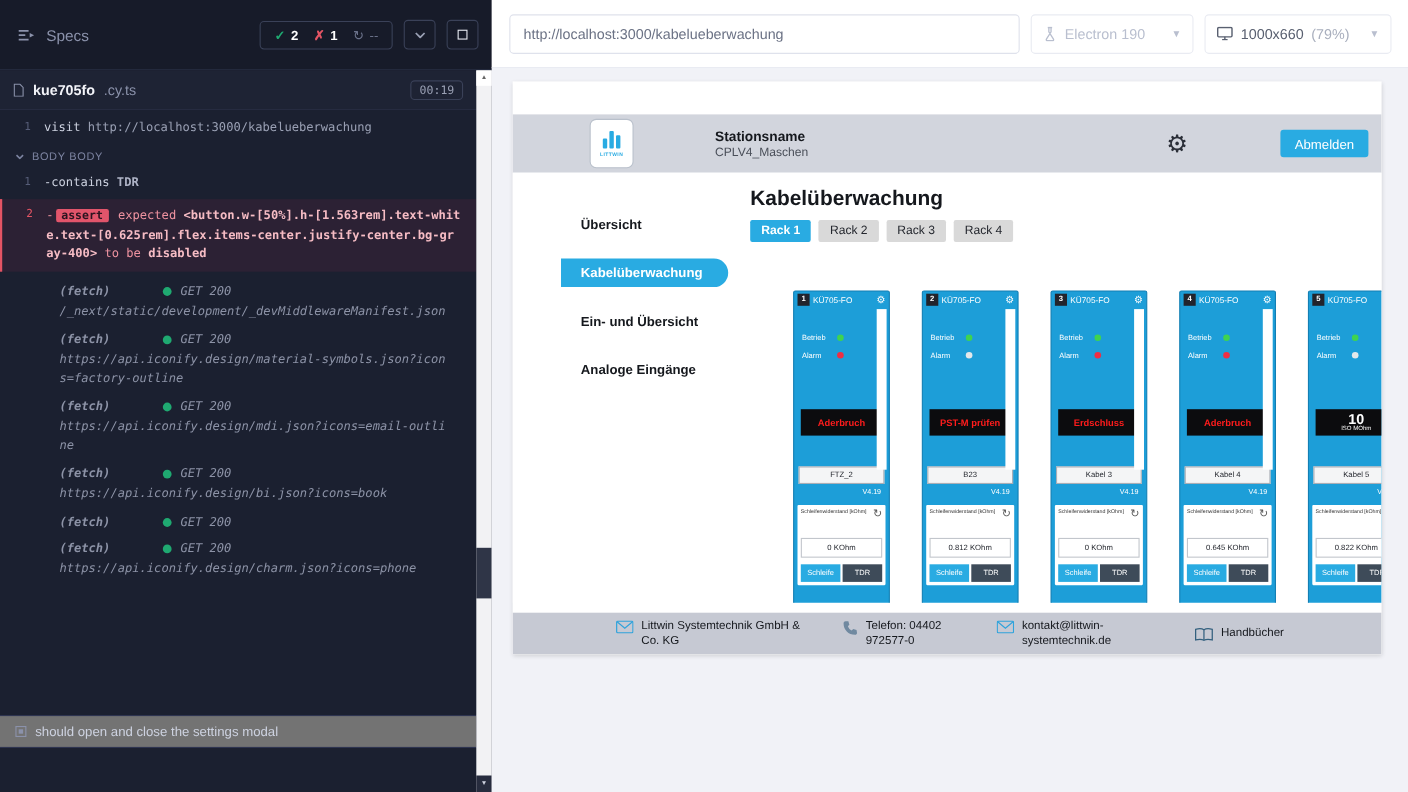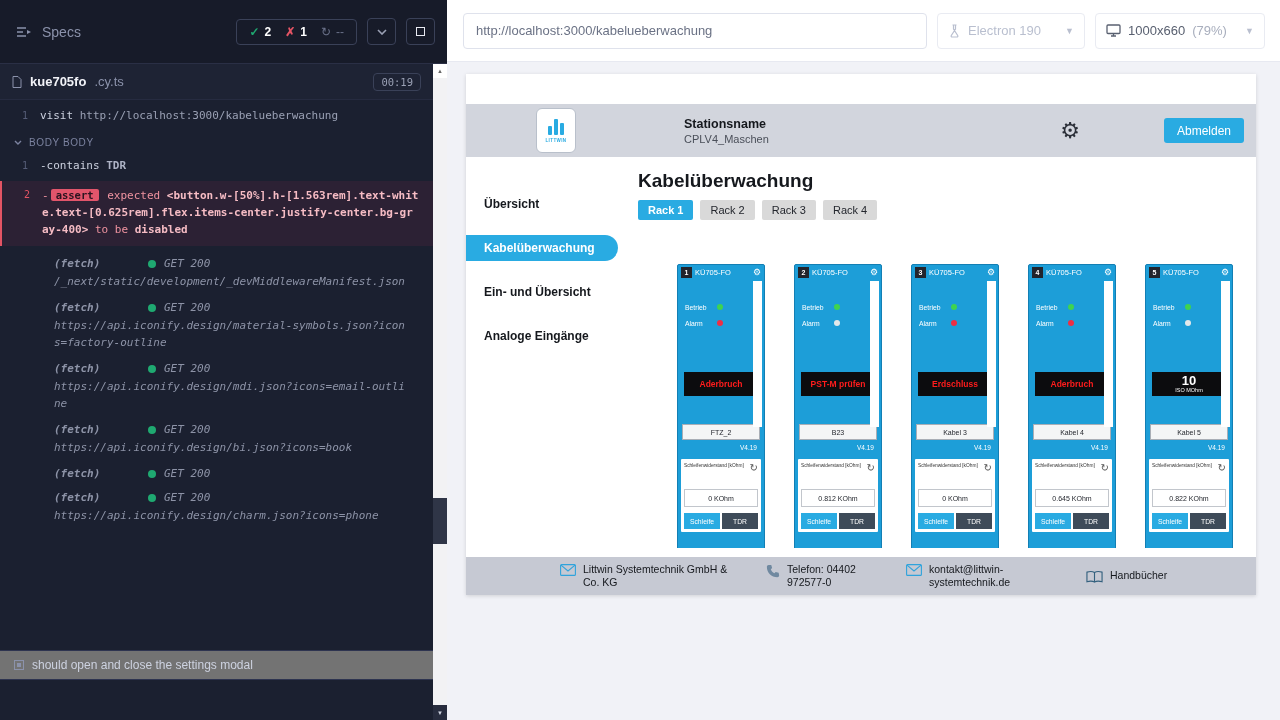--- a/index.html
+++ b/index.html
@@ -71,28 +71,28 @@
   .canvas { flex:1; position:relative; background:#f1f2f7; }
   .aut { position:absolute; left:19px; top:12px; width:790px; height:521px; background:#fff; box-shadow:0 1px 4px rgba(0,0,0,.14); overflow:hidden; }
 
   
   .app-header { position:absolute; top:30px; left:0; right:0; height:53px; background:#d2d5dd; display:flex; align-items:center; }
   .logo { margin-left:70px; width:40px; height:45px; background:#fff; border:1px solid #b9c0cb; border-radius:6px; display:flex; flex-direction:column; align-items:center; justify-content:center; gap:3px; flex-shrink:0; }
   .logo-bars { display:flex; align-items:flex-end; gap:2px; height:16px; }
   .logo-bars i { width:4px; background:#29abe2; display:block; border-radius:1px; }
   .logo-bars i:nth-child(1){height:9px;} .logo-bars i:nth-child(2){height:16px;} .logo-bars i:nth-child(3){height:12px;}
   .logo-text { font-size:4.5px; color:#29abe2; font-weight:bold; letter-spacing:.4px; }
-  .station { margin-left:108px; }
+  .station { margin-left:74px; }
   .station-label { font-size:12.5px; font-weight:bold; color:#15181d; }
   .station-name { font-size:11px; color:#4a4f59; margin-top:2px; }
   .hdr-gear { position:absolute; right:176px; font-size:22px; color:#2b2f38; line-height:1; cursor:pointer; }
   .logout-btn { position:absolute; right:12px; width:80px; height:25px; background:#29abe2; color:#fff; border:none; border-radius:3px; font-size:12px; cursor:pointer; font-family:"Liberation Sans",sans-serif; }
 
   .app-body { position:absolute; top:83px; left:0; right:0; bottom:47px; display:flex; overflow:hidden; background:#fff; }
-  .app-sidebar { width:152px; flex-shrink:0; padding-top:34px; }
+  .app-sidebar { width:152px; flex-shrink:0; padding-top:34px;margin-left:44px; }
   .side-item { height:26px; line-height:26px; padding-left:18px; margin-bottom:18px; font-size:12px; font-weight:600; color:#15181d; cursor:pointer; white-space:nowrap; }
   .side-item.active { background:#29abe2; color:#fff; border-radius:0 13px 13px 0; }
 
   .app-main { flex:1; padding:13px 0 0 20px; min-width:0; }
   .main-title { font-size:19px; font-weight:600; color:#15181d; }
   .tabs { display:flex; gap:7px; margin-top:8px; }
   .tab { font-size:11px; padding:4px 10px; border:none; border-radius:2px; background:#d9d9d9; color:#24272e; cursor:pointer; font-family:"Liberation Sans",sans-serif; }
   .tab.active { background:#29abe2; color:#fff; font-weight:bold; }
   .cards { display:flex; gap:29px; margin-left:39px; margin-top:44px; }
 

